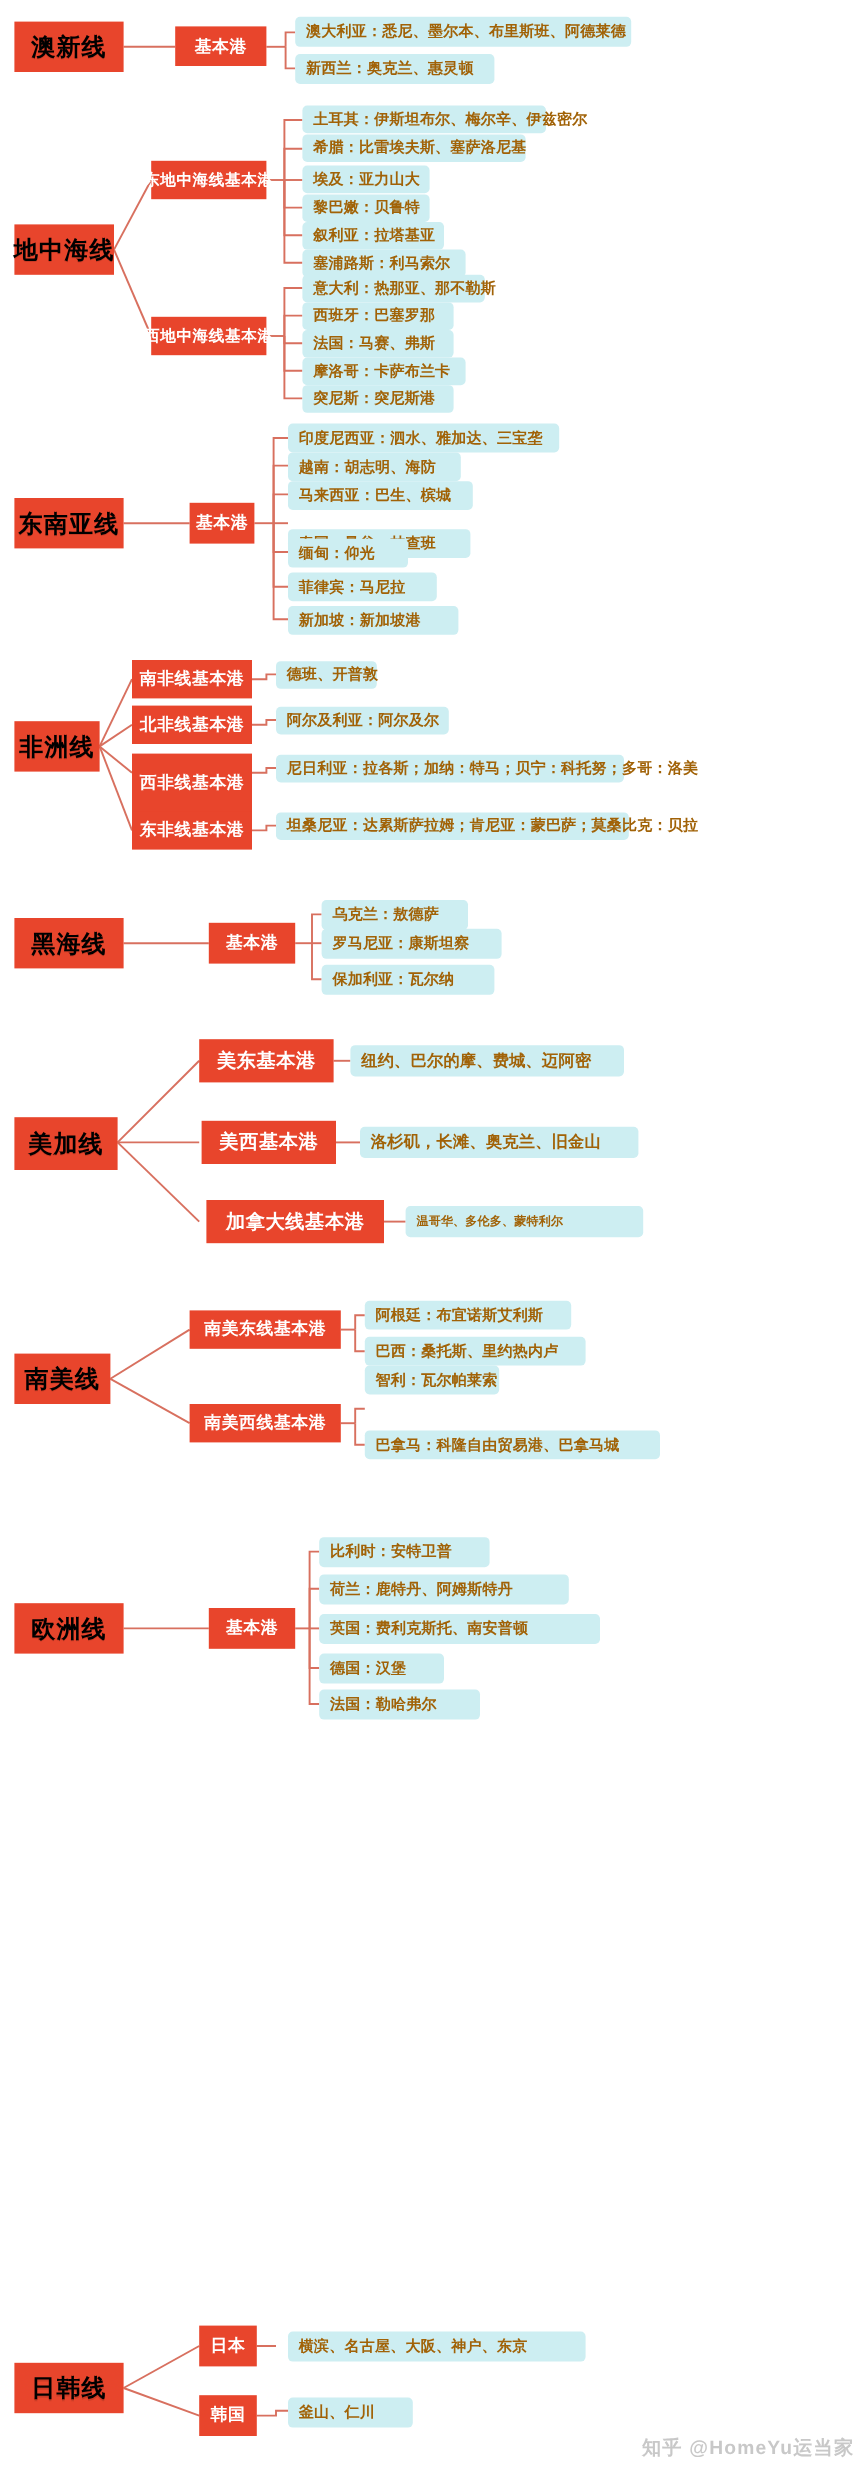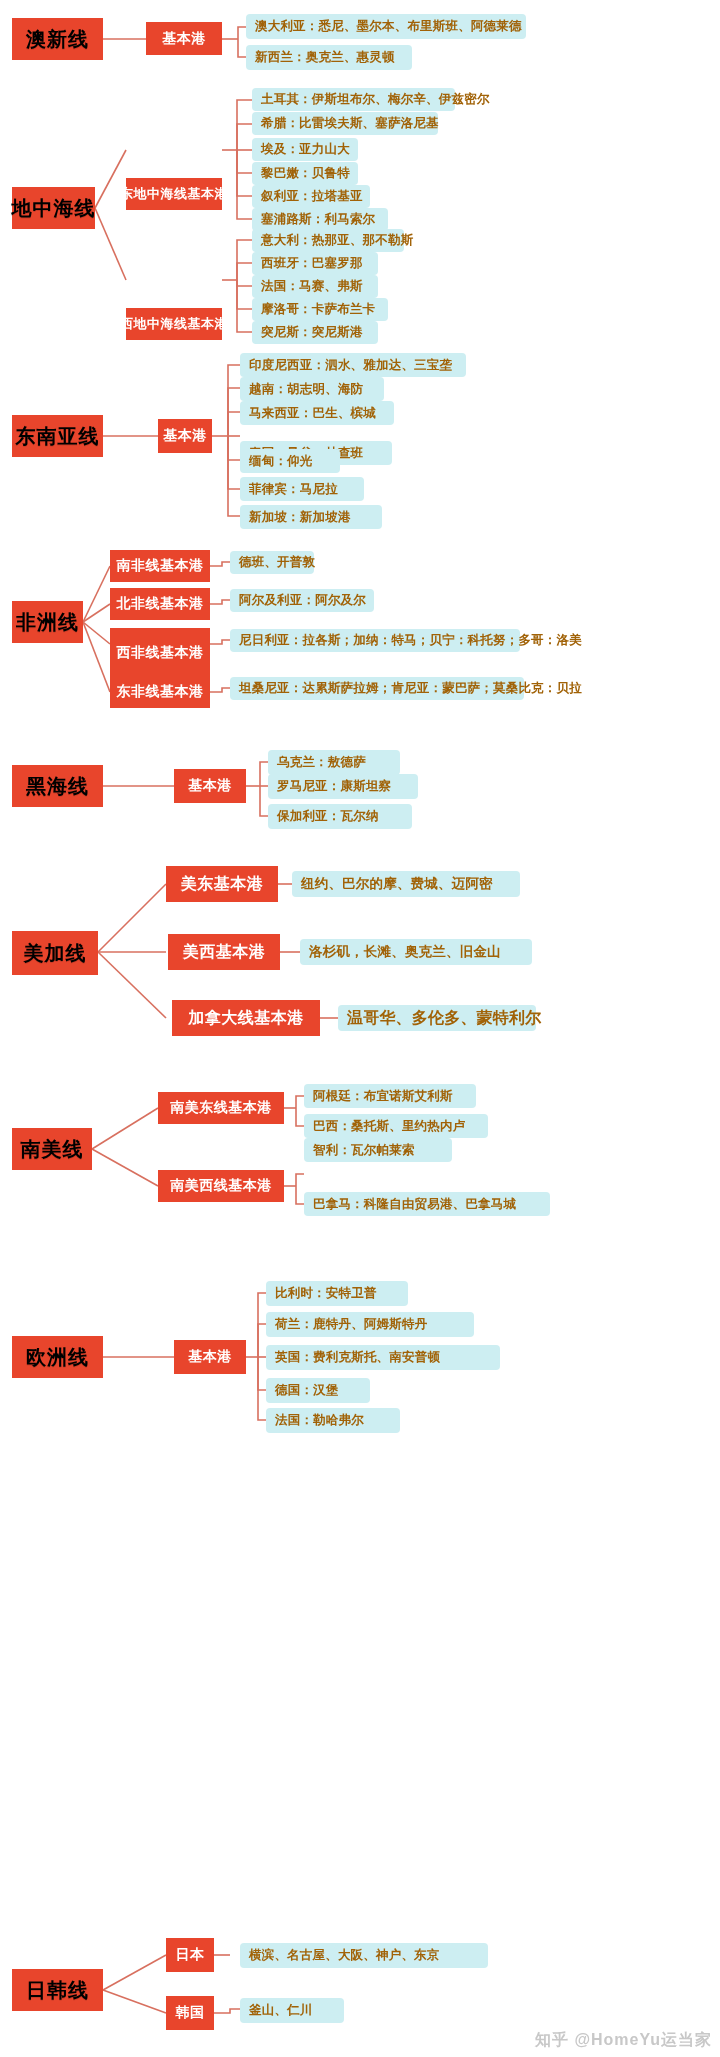--- a/index.html
+++ b/index.html
@@ -44,21 +44,21 @@
   }
   
   .lvl2{
     background:#e8452c;
     color:#ffffff;
     font-size:14px;
     font-weight:bold;
     letter-spacing:.5px;
     padding:0 8px;
   }
-  .lvl2.wide{font-size:13px;margin-top:44px;}
+  .lvl2.wide{font-size:13px;}
   
   .leaf{
     background:#cdeef2;
     color:#a16207;
     font-size:12.5px;
     font-weight:bold;
     border-radius:4px;
     padding:0 9px;
     justify-content:flex-start;
     letter-spacing:.2px;
@@ -276,21 +276,21 @@
   <div class="node leaf" style="left:230px;top:677px;width:294px;height:23px;">
     <span>坦桑尼亚：达累斯萨拉姆；肯尼亚：蒙巴萨；莫桑比克：贝拉</span>
   </div>
 
   <div class="node lvl1" style="left:12px;top:765px;width:91px;height:42px;">
     <span>黑海线</span>
   </div>
   <div class="node lvl2" style="left:174px;top:769px;width:72px;height:34px;">
     <span>基本港</span>
   </div>
-  <div class="node leaf" style="left:268px;top:750px;width:132px;height:25px;">
+  <div class="node leaf" style="left:268px;top:750px;width:122px;height:25px;">
     <span>乌克兰：敖德萨</span>
   </div>
   <div class="node leaf" style="left:268px;top:774px;width:150px;height:25px;">
     <span>罗马尼亚：康斯坦察</span>
   </div>
   <div class="node leaf" style="left:268px;top:804px;width:144px;height:25px;">
     <span>保加利亚：瓦尔纳</span>
   </div>
 
   <div class="node lvl1" style="left:12px;top:931px;width:86px;height:44px;">
@@ -306,41 +306,41 @@
   <div class="node lvl2" style="left:168px;top:934px;width:112px;height:36px;font-size:16px;">
     <span>美西基本港</span>
   </div>
   <div class="node leaf" style="left:300px;top:939px;width:232px;height:26px;font-size:13.5px;">
     <span>洛杉矶，长滩、奥克兰、旧金山</span>
   </div>
 
   <div class="node lvl2" style="left:172px;top:1000px;width:148px;height:36px;font-size:16px;">
     <span>加拿大线基本港</span>
   </div>
-  <div class="node leaf" style="left:338px;top:1005px;width:198px;height:26px;font-size:16px;">
+  <div class="node leaf" style="left:338px;top:1005px;width:198px;height:26px;font-size:10px;">
     <span>温哥华、多伦多、蒙特利尔</span>
   </div>
 
   <div class="node lvl1" style="left:12px;top:1128px;width:80px;height:42px;">
     <span>南美线</span>
   </div>
   <div class="node lvl2" style="left:158px;top:1092px;width:126px;height:32px;">
     <span>南美东线基本港</span>
   </div>
   <div class="node leaf" style="left:304px;top:1084px;width:172px;height:24px;">
     <span>阿根廷：布宜诺斯艾利斯</span>
   </div>
   <div class="node leaf" style="left:304px;top:1114px;width:184px;height:24px;">
     <span>巴西：桑托斯、里约热内卢</span>
   </div>
 
   <div class="node lvl2" style="left:158px;top:1170px;width:126px;height:32px;">
     <span>南美西线基本港</span>
   </div>
-  <div class="node leaf" style="left:304px;top:1138px;width:148px;height:24px;">
+  <div class="node leaf" style="left:304px;top:1138px;width:112px;height:24px;">
     <span>智利：瓦尔帕莱索</span>
   </div>
   <div class="node leaf" style="left:304px;top:1192px;width:246px;height:24px;">
     <span>巴拿马：科隆自由贸易港、巴拿马城</span>
   </div>
 
   <div class="node lvl1" style="left:12px;top:1336px;width:91px;height:42px;">
     <span>欧洲线</span>
   </div>
   <div class="node lvl2" style="left:174px;top:1340px;width:72px;height:34px;">

